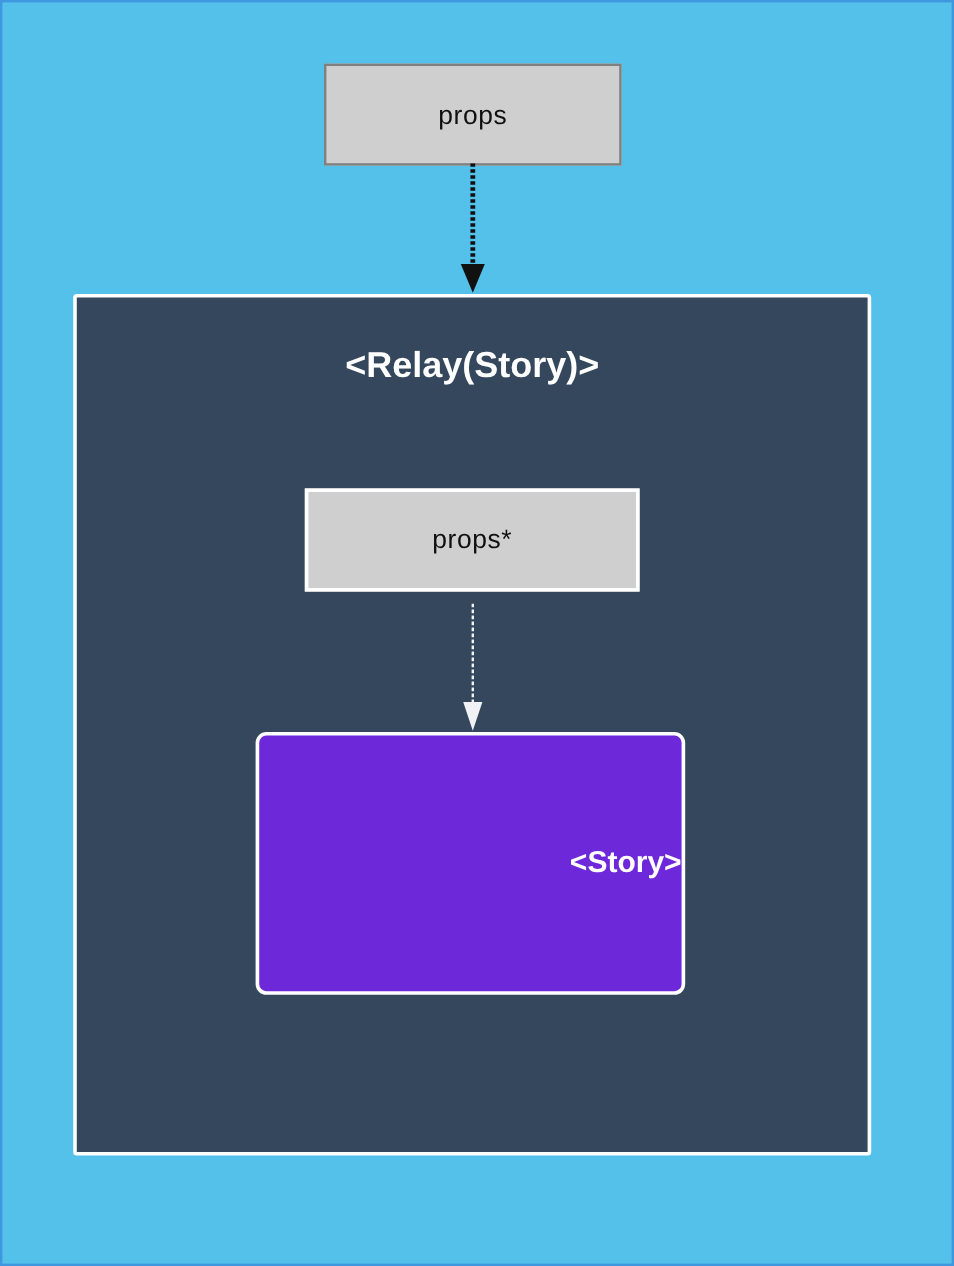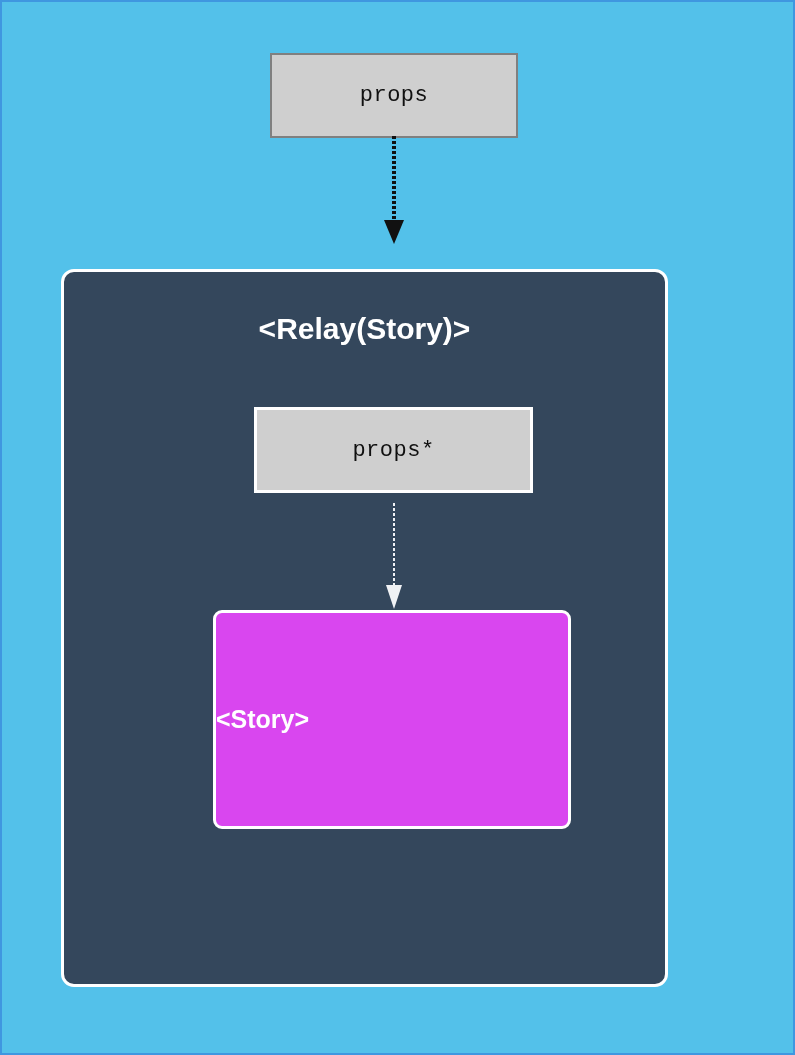--- a/index.html
+++ b/index.html
@@ -26,45 +26,44 @@
     width: 248px;
     height: 85px;
     background: #cfcfcf;
     border: 2px solid #808080;
     box-sizing: border-box;
     display: flex;
     align-items: center;
     justify-content: center;
   }
   .props-label {
-    font-family: Liberation Mono, monospace;
+    font-family: Liberation Sans, sans-serif;
     font-size: 22px;
     color: #101010;
     letter-spacing: 0.5px;
     white-space: nowrap;
   }
 
   
   .arrow {
     position: absolute;
     pointer-events: none;
   }
 
   
   .relay-panel {
     position: absolute;
     left: 59px;
     top: 243px;
-    width: 607px;
+    width: 665px;
     height: 718px;
     background: #34475c;
     border: 3px solid #ffffff;
-    border-radius: 13px;
+    border-radius: 3px;
     box-sizing: border-box;
-    margin-top: 24px;
   }
   .relay-title {
     position: absolute;
     left: 0;
     top: 40px;
     width: 100%;
     text-align: center;
     font-family: "Liberation Sans", sans-serif;
     font-size: 30px;
     font-weight: bold;
@@ -88,27 +87,27 @@
     justify-content: center;
   }
 
   
   .story-box {
     position: absolute;
     left: 211px;
     top: 608px;
     width: 358px;
     height: 219px;
-    background: #d946ef;
+    background: #6d28d9;
     border: 3px solid #ffffff;
     border-radius: 9px;
     box-sizing: border-box;
     display: flex;
     align-items: center;
-    justify-content: flex-start;
+    justify-content: flex-end;
   }
   .story-label {
     font-family: "Liberation Sans", sans-serif;
     font-size: 25px;
     font-weight: bold;
     color: #ffffff;
     white-space: nowrap;
   }
 </style>
 </head>

